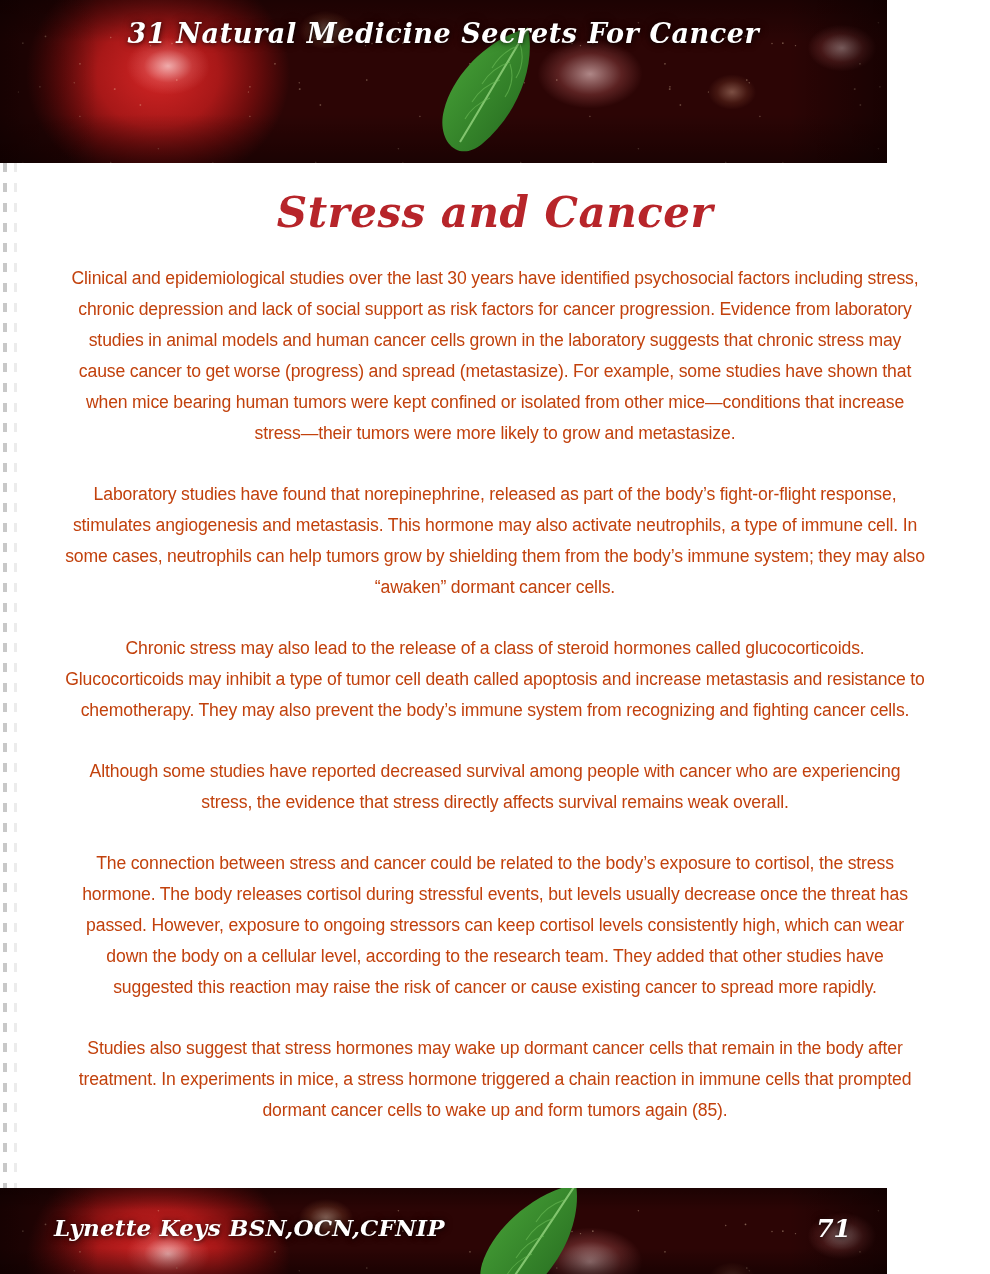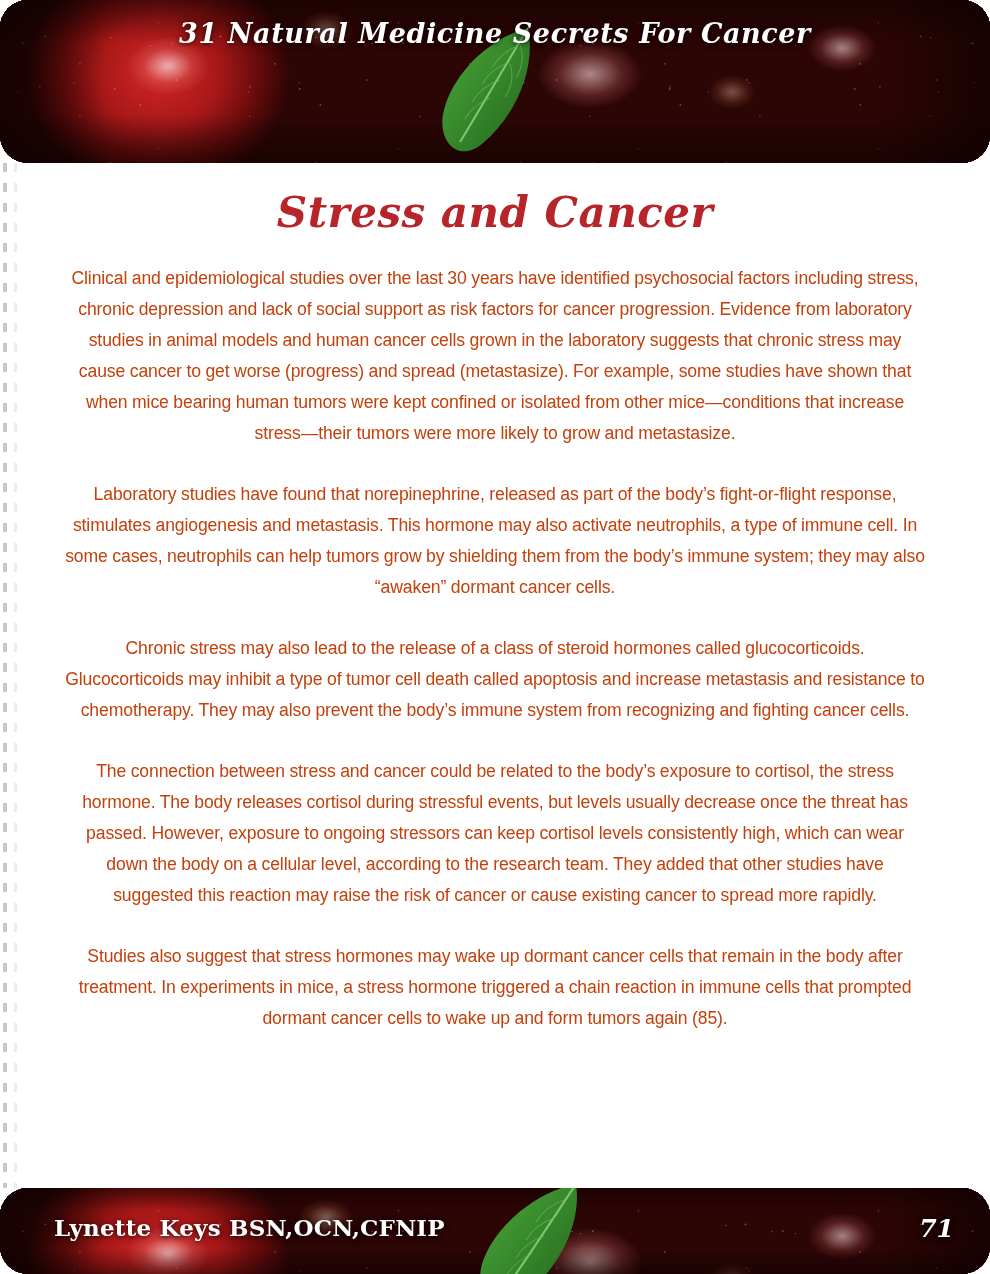--- a/index.html
+++ b/index.html
@@ -18,24 +18,23 @@
     width: 990px;
     height: 1274px;
     background: #ffffff;
     overflow: hidden;
   }
 
   
   .apple-band {
     position: absolute;
     left: 0;
-    width: 990px;
+    width: 887px;
     overflow: hidden;
     background: #4a0a0a;
-    border-radius: 28px;
   }
   .apple-band .apples {
     position: absolute;
     inset: -30px -10px -30px -10px;
     background-color: #7d0f10;
     background-image:
       
       radial-gradient(ellipse 58px 40px at 178px 96px, rgba(255,225,225,.72) 0%, rgba(230,120,120,.30) 42%, rgba(190,40,40,0) 72%),
       radial-gradient(ellipse 70px 46px at 600px 104px, rgba(255,215,215,.62) 0%, rgba(225,115,115,.26) 45%, rgba(190,40,40,0) 75%),
       radial-gradient(ellipse 44px 30px at 852px 78px, rgba(255,220,220,.58) 0%, rgba(220,110,110,.22) 48%, rgba(190,40,40,0) 78%),
@@ -194,20 +193,21 @@
   .footer-band {
     top: 1188px;
     height: 86px;
   }
   .footer-author {
     position: absolute;
     left: 54px;
     top: 26px;
     color: #ffffff;
     font-family: "DejaVu Serif", serif;
+    font-style: italic;
     font-weight: 700;
     font-size: 23px;
     letter-spacing: .2px;
     text-shadow: 0 1px 4px rgba(0,0,0,.62), 0 0 9px rgba(0,0,0,.40);
     z-index: 6;
     white-space: nowrap;
   }
   .footer-page-number {
     position: absolute;
     right: 36px;
@@ -262,20 +262,21 @@
     <div class="header-title">31 Natural Medicine Secrets For Cancer</div>
   </div>
 
   <div class="content">
     <h1 class="doc-title">Stress and Cancer</h1>
 
     <div class="article">
       <p class="para">Clinical and epidemiological studies over the last 30 years have identified psychosocial factors including stress, chronic depression and lack of social support as risk factors for cancer progression. Evidence from laboratory studies in animal models and human cancer cells grown in the laboratory suggests that chronic stress may cause cancer to get worse (progress) and spread (metastasize). For example, some studies have shown that when mice bearing human tumors were kept confined or isolated from other mice—conditions that increase stress—their tumors were more likely to grow and metastasize.</p>
       <p class="para">Laboratory studies have found that norepinephrine, released as part of the body’s fight-or-flight response, stimulates angiogenesis and metastasis. This hormone may also activate neutrophils, a type of immune cell. In some cases, neutrophils can help tumors grow by shielding them from the body’s immune system; they may also “awaken” dormant cancer cells.</p>
       <p class="para">Chronic stress may also lead to the release of a class of steroid hormones called glucocorticoids. Glucocorticoids may inhibit a type of tumor cell death called apoptosis and increase metastasis and resistance to chemotherapy. They may also prevent the body’s immune system from recognizing and fighting cancer cells.</p>
+      <p class="para">Although some studies have reported decreased survival among people with cancer who are experiencing stress, the evidence that stress directly affects survival remains weak overall.</p>
       <p class="para">The connection between stress and cancer could be related to the body’s exposure to cortisol, the stress hormone. The body releases cortisol during stressful events, but levels usually decrease once the threat has passed. However, exposure to ongoing stressors can keep cortisol levels consistently high, which can wear down the body on a cellular level, according to the research team. They added that other studies have suggested this reaction may raise the risk of cancer or cause existing cancer to spread more rapidly.</p>
       <p class="para">Studies also suggest that stress hormones may wake up dormant cancer cells that remain in the body after treatment. In experiments in mice, a stress hormone triggered a chain reaction in immune cells that prompted dormant cancer cells to wake up and form tumors again (85).</p>
     </div>
   </div>
 
   <div class="binding"></div>
   <div class="binding-ghost"></div>
 
   <div class="apple-band footer-band">
     <div class="apples"></div>

